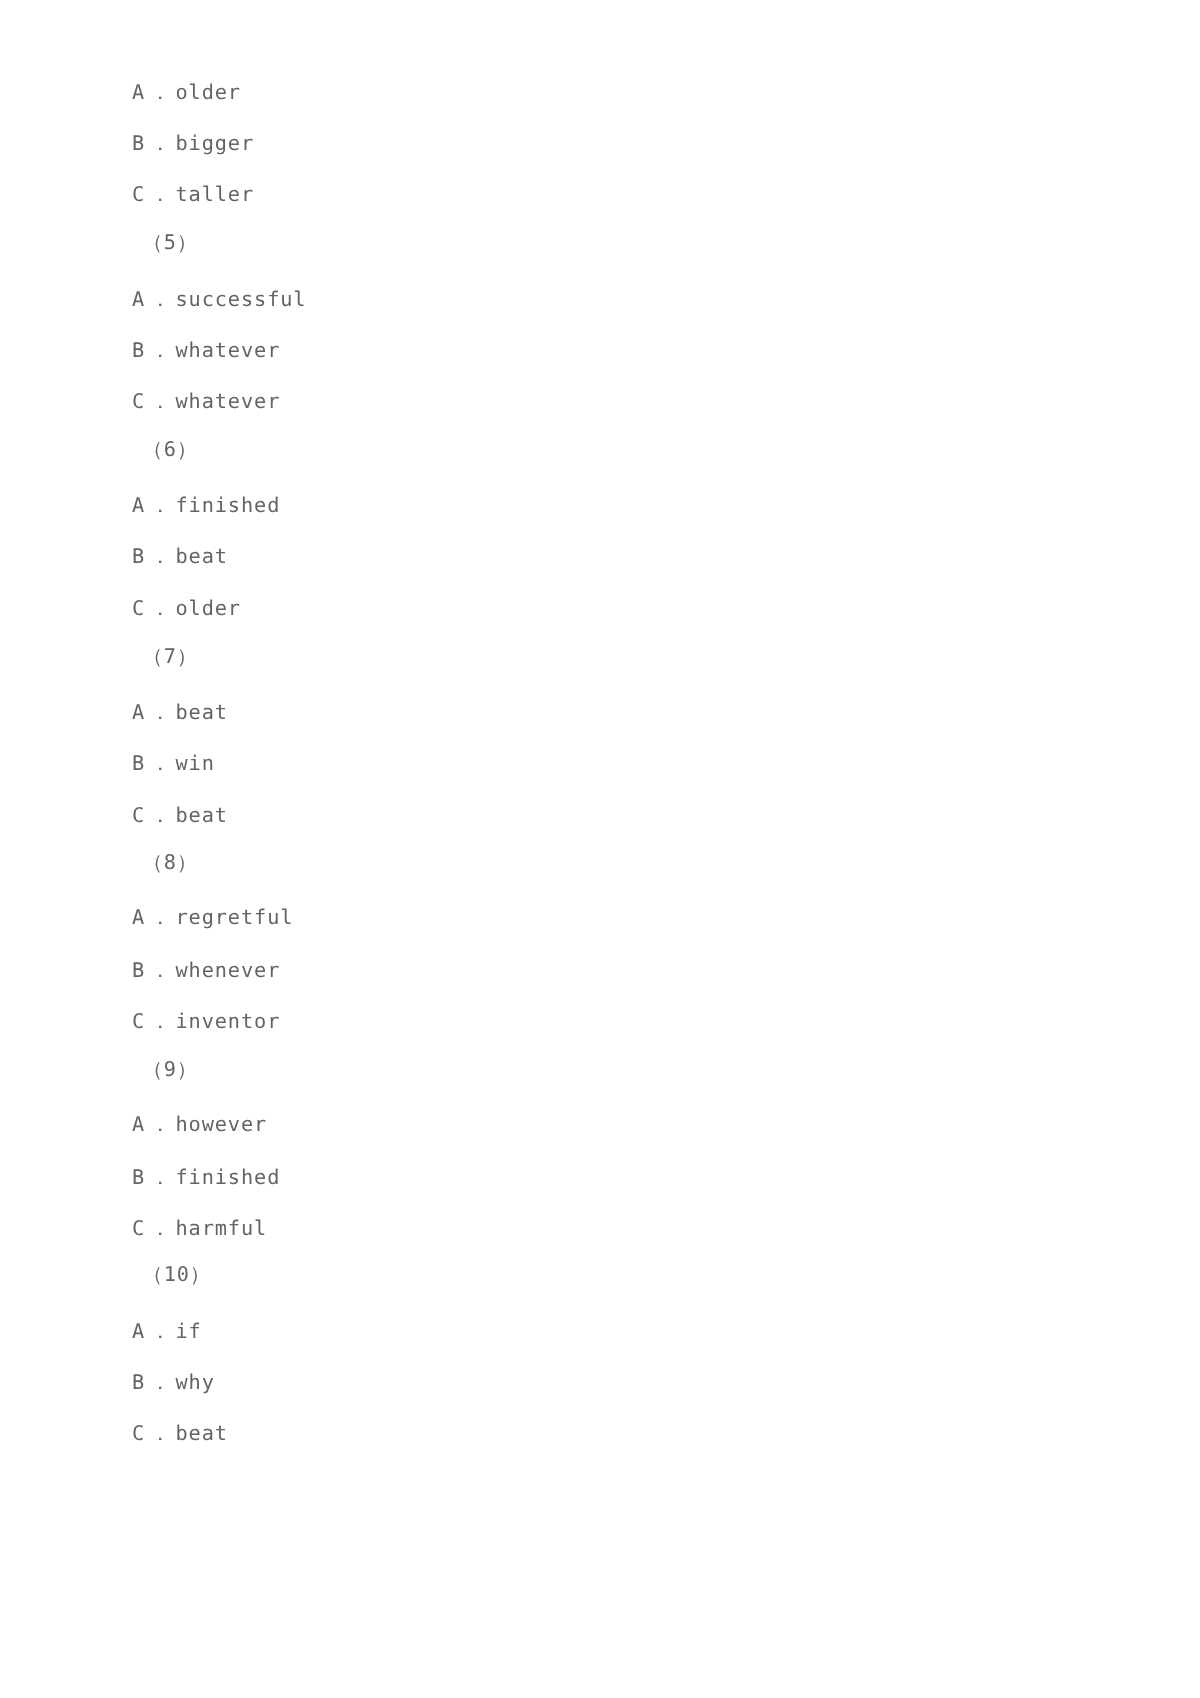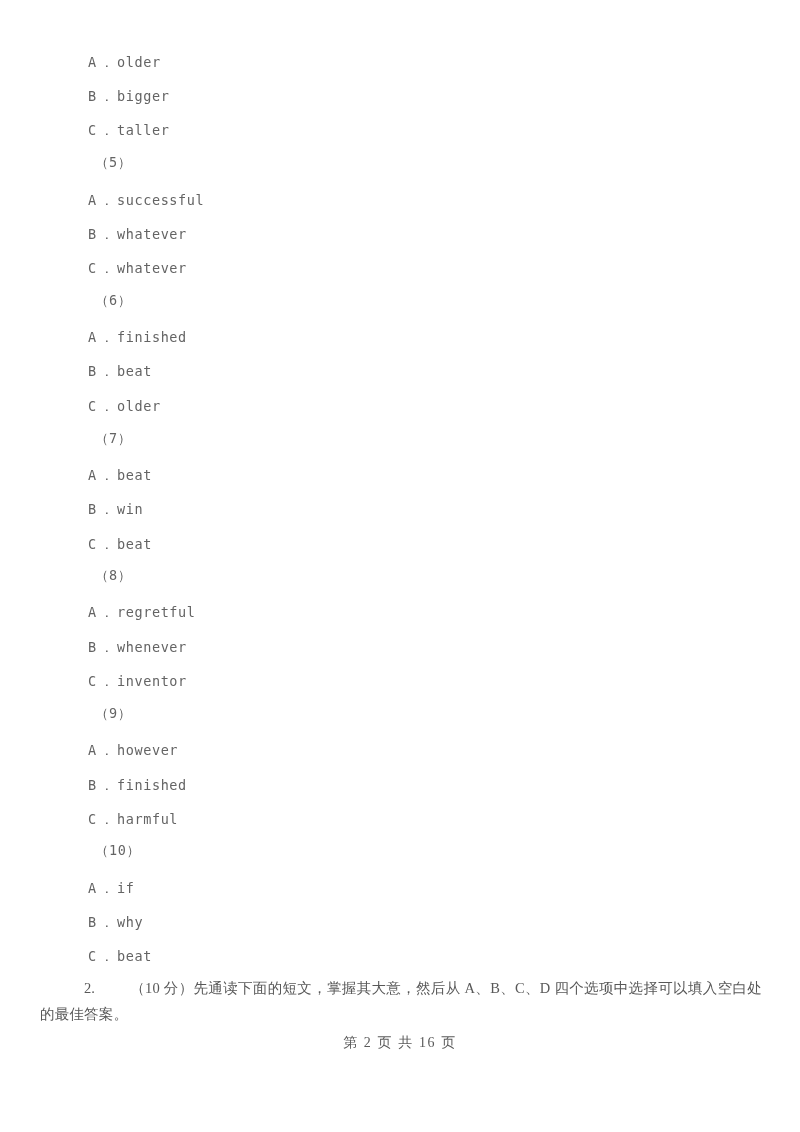--- a/index.html
+++ b/index.html
@@ -139,19 +139,15 @@
       <div class="line grp" style="top: 696px;">（9）</div>
       <div class="line opt" style="top: 733px;"><span class="letter">A</span><span class="dot">．</span><span class="word">however</span></div>
       <div class="line opt" style="top: 768px;"><span class="letter">B</span><span class="dot">．</span><span class="word">finished</span></div>
       <div class="line opt" style="top: 802px;"><span class="letter">C</span><span class="dot">．</span><span class="word">harmful</span></div>
       <div class="line grp" style="top: 833px;">（10）</div>
       <div class="line opt" style="top: 871px;"><span class="letter">A</span><span class="dot">．</span><span class="word">if</span></div>
       <div class="line opt" style="top: 905px;"><span class="letter">B</span><span class="dot">．</span><span class="word">why</span></div>
       <div class="line opt" style="top: 939px;"><span class="letter">C</span><span class="dot">．</span><span class="word">beat</span></div>
     </div>
 
-  <div class="stem">
-    <span class="num">2.</span><span class="body">（10 分）先通读下面的短文，掌握其大意，然后从 A、B、C、D 四个选项中选择可以填入空白处的最佳答案。</span>
-  </div>
 
-  <div class="footer">第 2 页 共 16 页</div>
 
 </div>
 
 </body></html>

